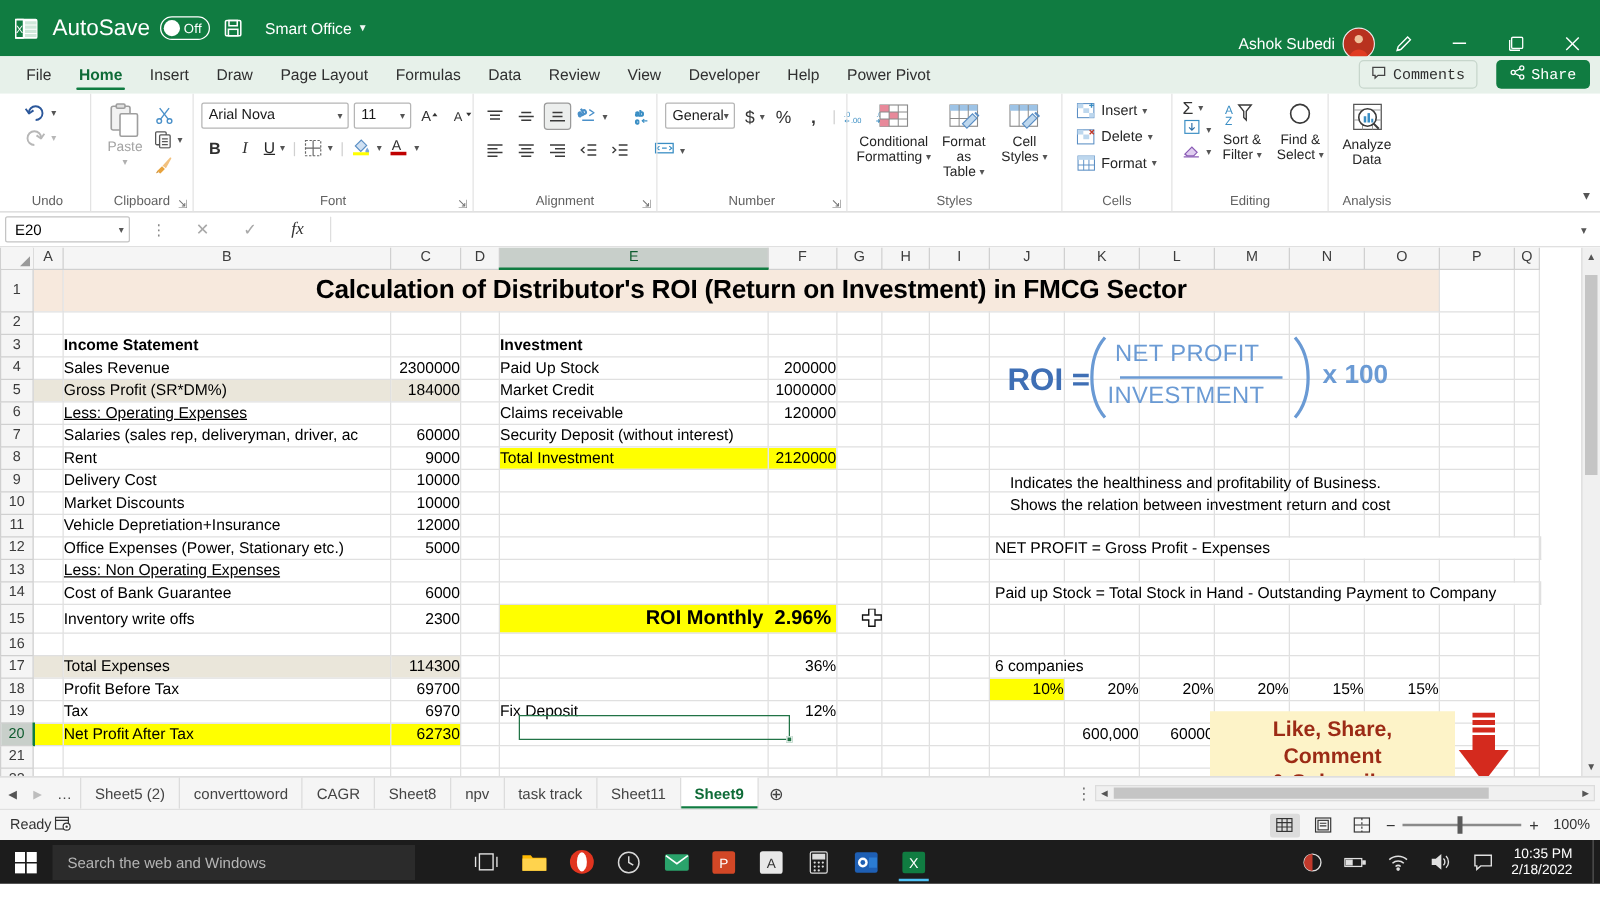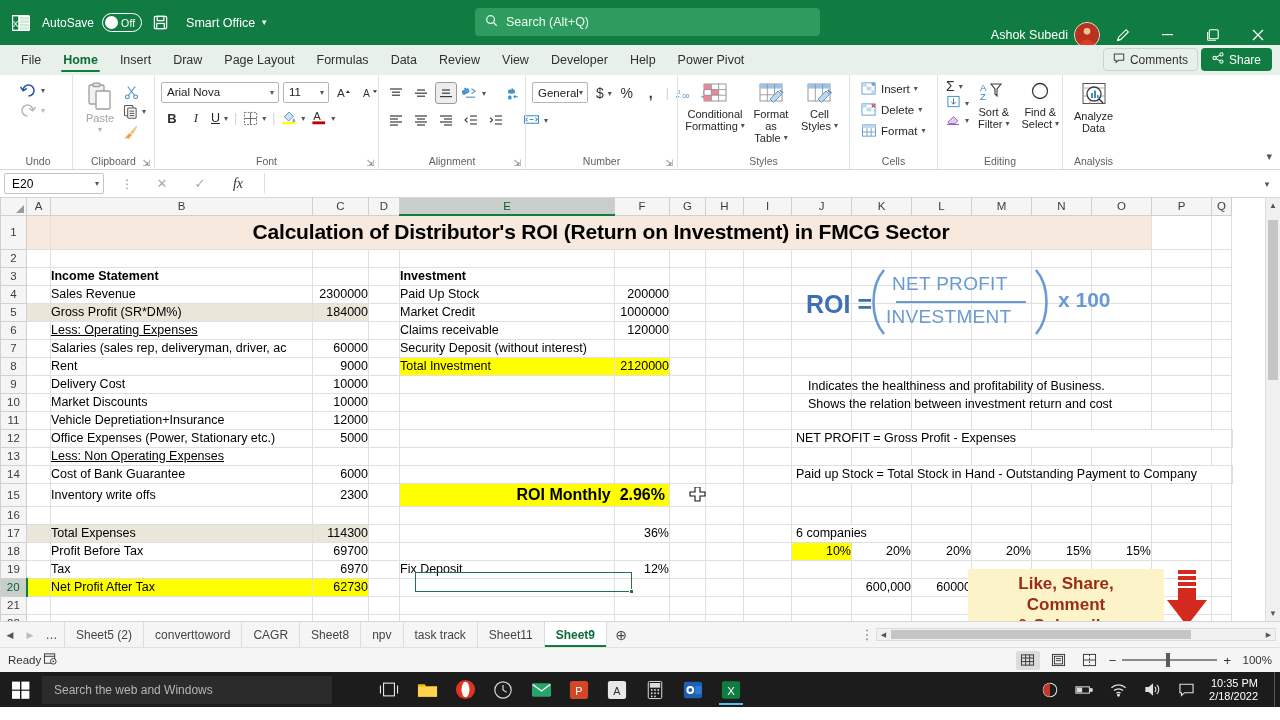--- a/index.html
+++ b/index.html
@@ -11,21 +11,21 @@
     -webkit-font-smoothing: antialiased;
   }
 
   
   .titlebar{
     height:45px; background:#107c41; display:flex; align-items:center;
     color:#fff; padding:0 6px; position:relative;
   }
   .tb-appicon{ width:30px;height:30px;display:flex;align-items:center;justify-content:center;}
   .tb-appicon svg{display:block;}
-  .tb-autosave{ font-size:12px; margin-left:6px; color:#fff;}
+  .tb-autosave{ font-size:18px; margin-left:6px; color:#fff;}
   .toggle{
     width:40px;height:19px;border-radius:10px;border:1.4px solid #fff;
     display:flex;align-items:center;margin-left:8px; position:relative;
   }
   .toggle .knob{width:13px;height:13px;border-radius:50%;background:#fff;margin-left:2px;}
   .toggle .offtxt{font-size:10.5px;color:#fff;margin-left:3px;letter-spacing:.2px;}
   .tb-icon{ width:28px;height:28px;display:flex;align-items:center;justify-content:center;
     border-radius:3px; margin-left:4px;}
   .tb-title{ font-size:12.5px; margin-left:12px; display:flex;align-items:center;gap:5px;}
   .caret{ font-size:8px; opacity:.95;}
@@ -50,21 +50,21 @@
   }
   .rtab{
     padding:0 11px; display:flex;align-items:center; font-size:12.5px; color:#303030;
     position:relative; white-space:nowrap;
   }
   .rtab.active{ color:#0e6b37; font-weight:600; }
   .rtab.active:after{
     content:""; position:absolute; left:9px; right:9px; bottom:3px; height:2.5px;
     background:#107c41; border-radius:2px;
   }
-  .ribbon-right{ position:absolute; right:8px; top:3px; display:flex; gap:3px; align-items:center;}
+  .ribbon-right{ position:absolute; right:8px; top:3px; display:flex; gap:15px; align-items:center;font-family:Liberation Mono, monospace;}
   .comments-btn{
     height:23px; border:1px solid #c7d6cc; border-radius:4px; background:#e7f1ea;
     display:flex;align-items:center;gap:5px;padding:0 9px;font-size:12px;color:#303030;
   }
   .share-btn{
     height:23px; border-radius:4px; background:#107c41; color:#fff;
     display:flex;align-items:center;gap:5px;padding:0 11px;font-size:12px;
   }
 
   
@@ -246,29 +246,20 @@
   <div class="tb-icon">
     <svg width="17" height="17" viewBox="0 0 18 18" fill="none" stroke="#fff" stroke-width="1.3">
         <rect x="2.5" y="2.5" width="13" height="13" rx="1.2"></rect>
         <rect x="5.5" y="2.5" width="7" height="4.5"></rect>
         <rect x="5" y="10" width="8" height="5.5"></rect>
       </svg>
   </div>
   <div class="tb-title">
     <span>Smart Office</span>
     <span class="caret">▼</span>
-  </div>
-  <div class="searchbox">
-    <span>
-      <svg width="13" height="13" viewBox="0 0 14 14" fill="none" stroke="#eafff2" stroke-width="1.3">
-          <circle cx="6" cy="6" r="4.2"></circle>
-          <line x1="9.2" y1="9.2" x2="12.6" y2="12.6"></line>
-        </svg>
-    </span>
-    <span>Search (Alt+Q)</span>
   </div>
   <div class="tb-right">
     <span class="tb-user">Ashok Subedi</span>
     <div class="avatar">
       <svg width="26" height="26" viewBox="0 0 26 26">
           <circle cx="13" cy="13" r="13" fill="#b8321f"></circle>
           <circle cx="13" cy="9" r="3.6" fill="#f0c09a"></circle>
           <path d="M5 26c0-5 3.6-8 8-8s8 3 8 8z" fill="#e03b22"></path>
         </svg>
     </div>

